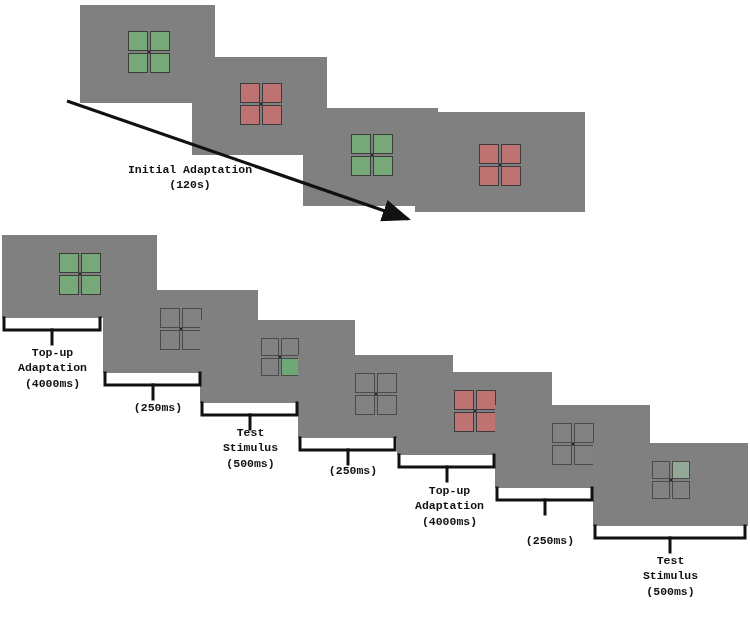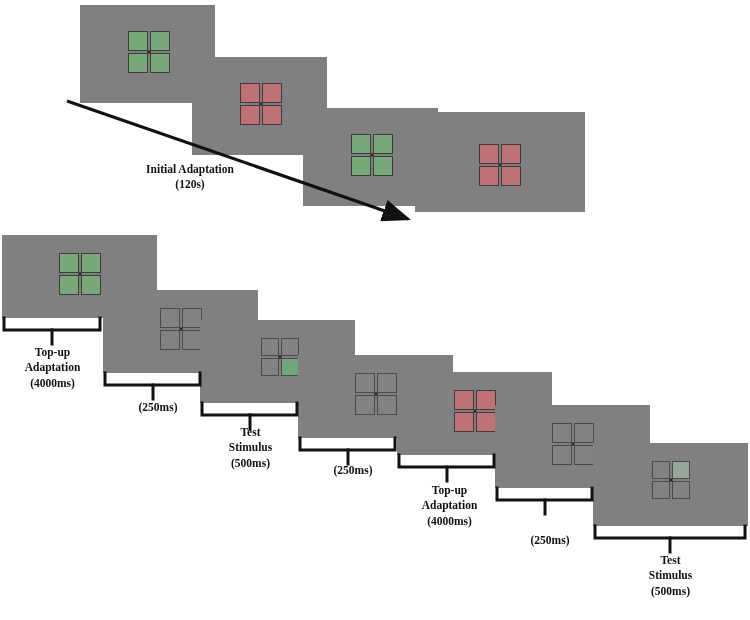--- a/index.html
+++ b/index.html
@@ -5,21 +5,21 @@
   html, body {
     margin: 0;
     padding: 0;
     background: #ffffff;
   }
   #figure {
     position: relative;
     width: 750px;
     height: 620px;
     background: #ffffff;
-    font-family: Liberation Serif, serif;
+    font-family: Liberation Mono, monospace;
     overflow: hidden;
   }
   .panel {
     position: absolute;
     background: #808080;
     box-sizing: border-box;
   }
   .stim {
     position: absolute;
     display: grid;

